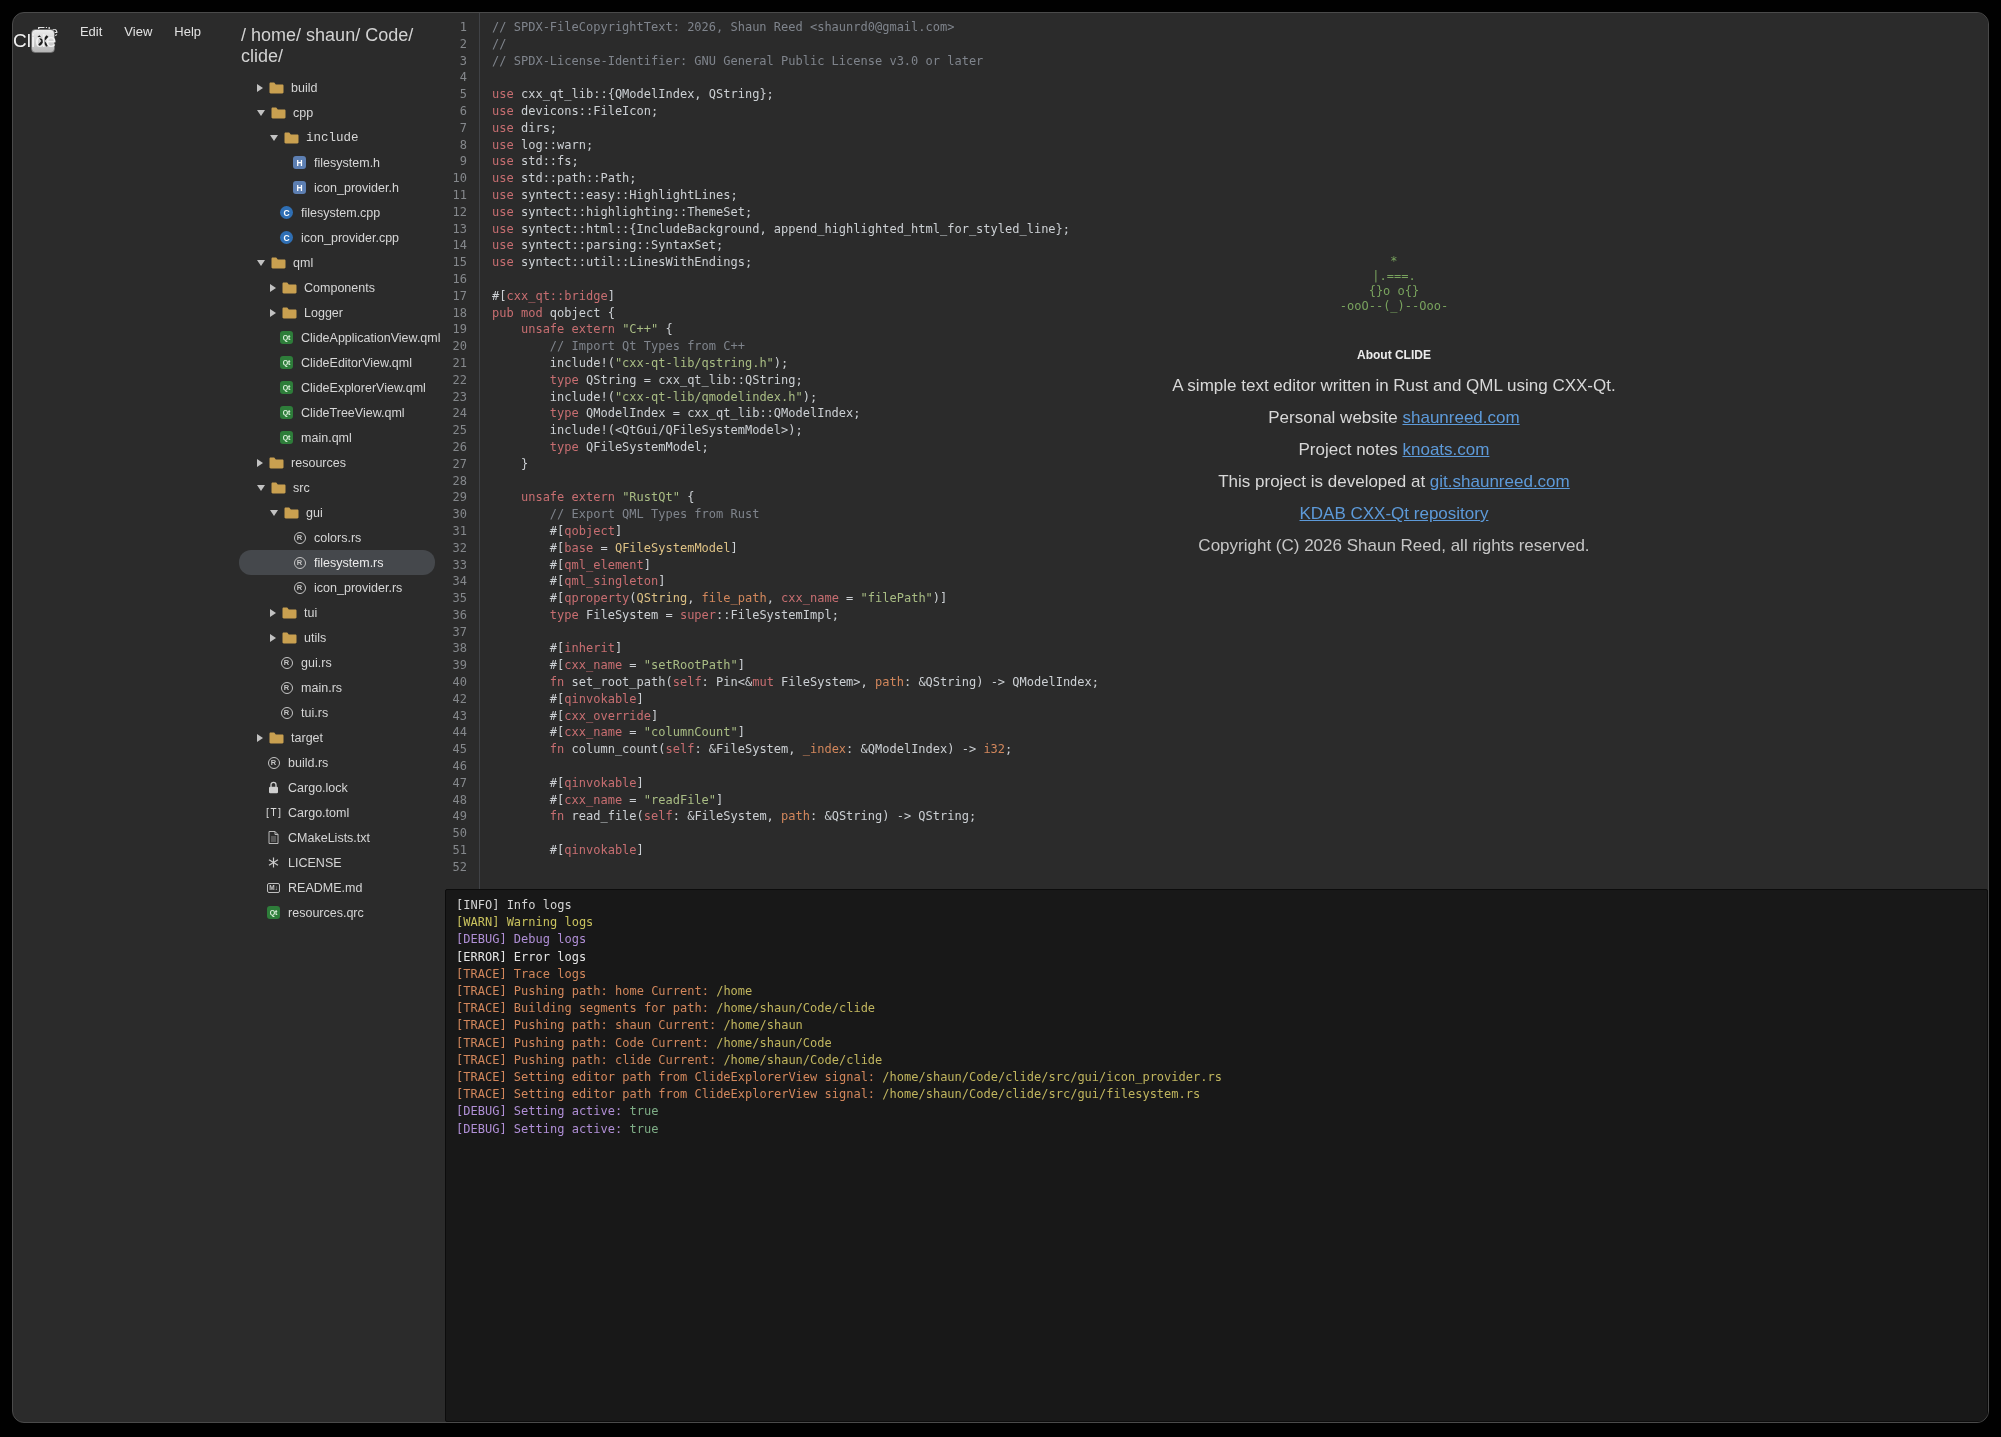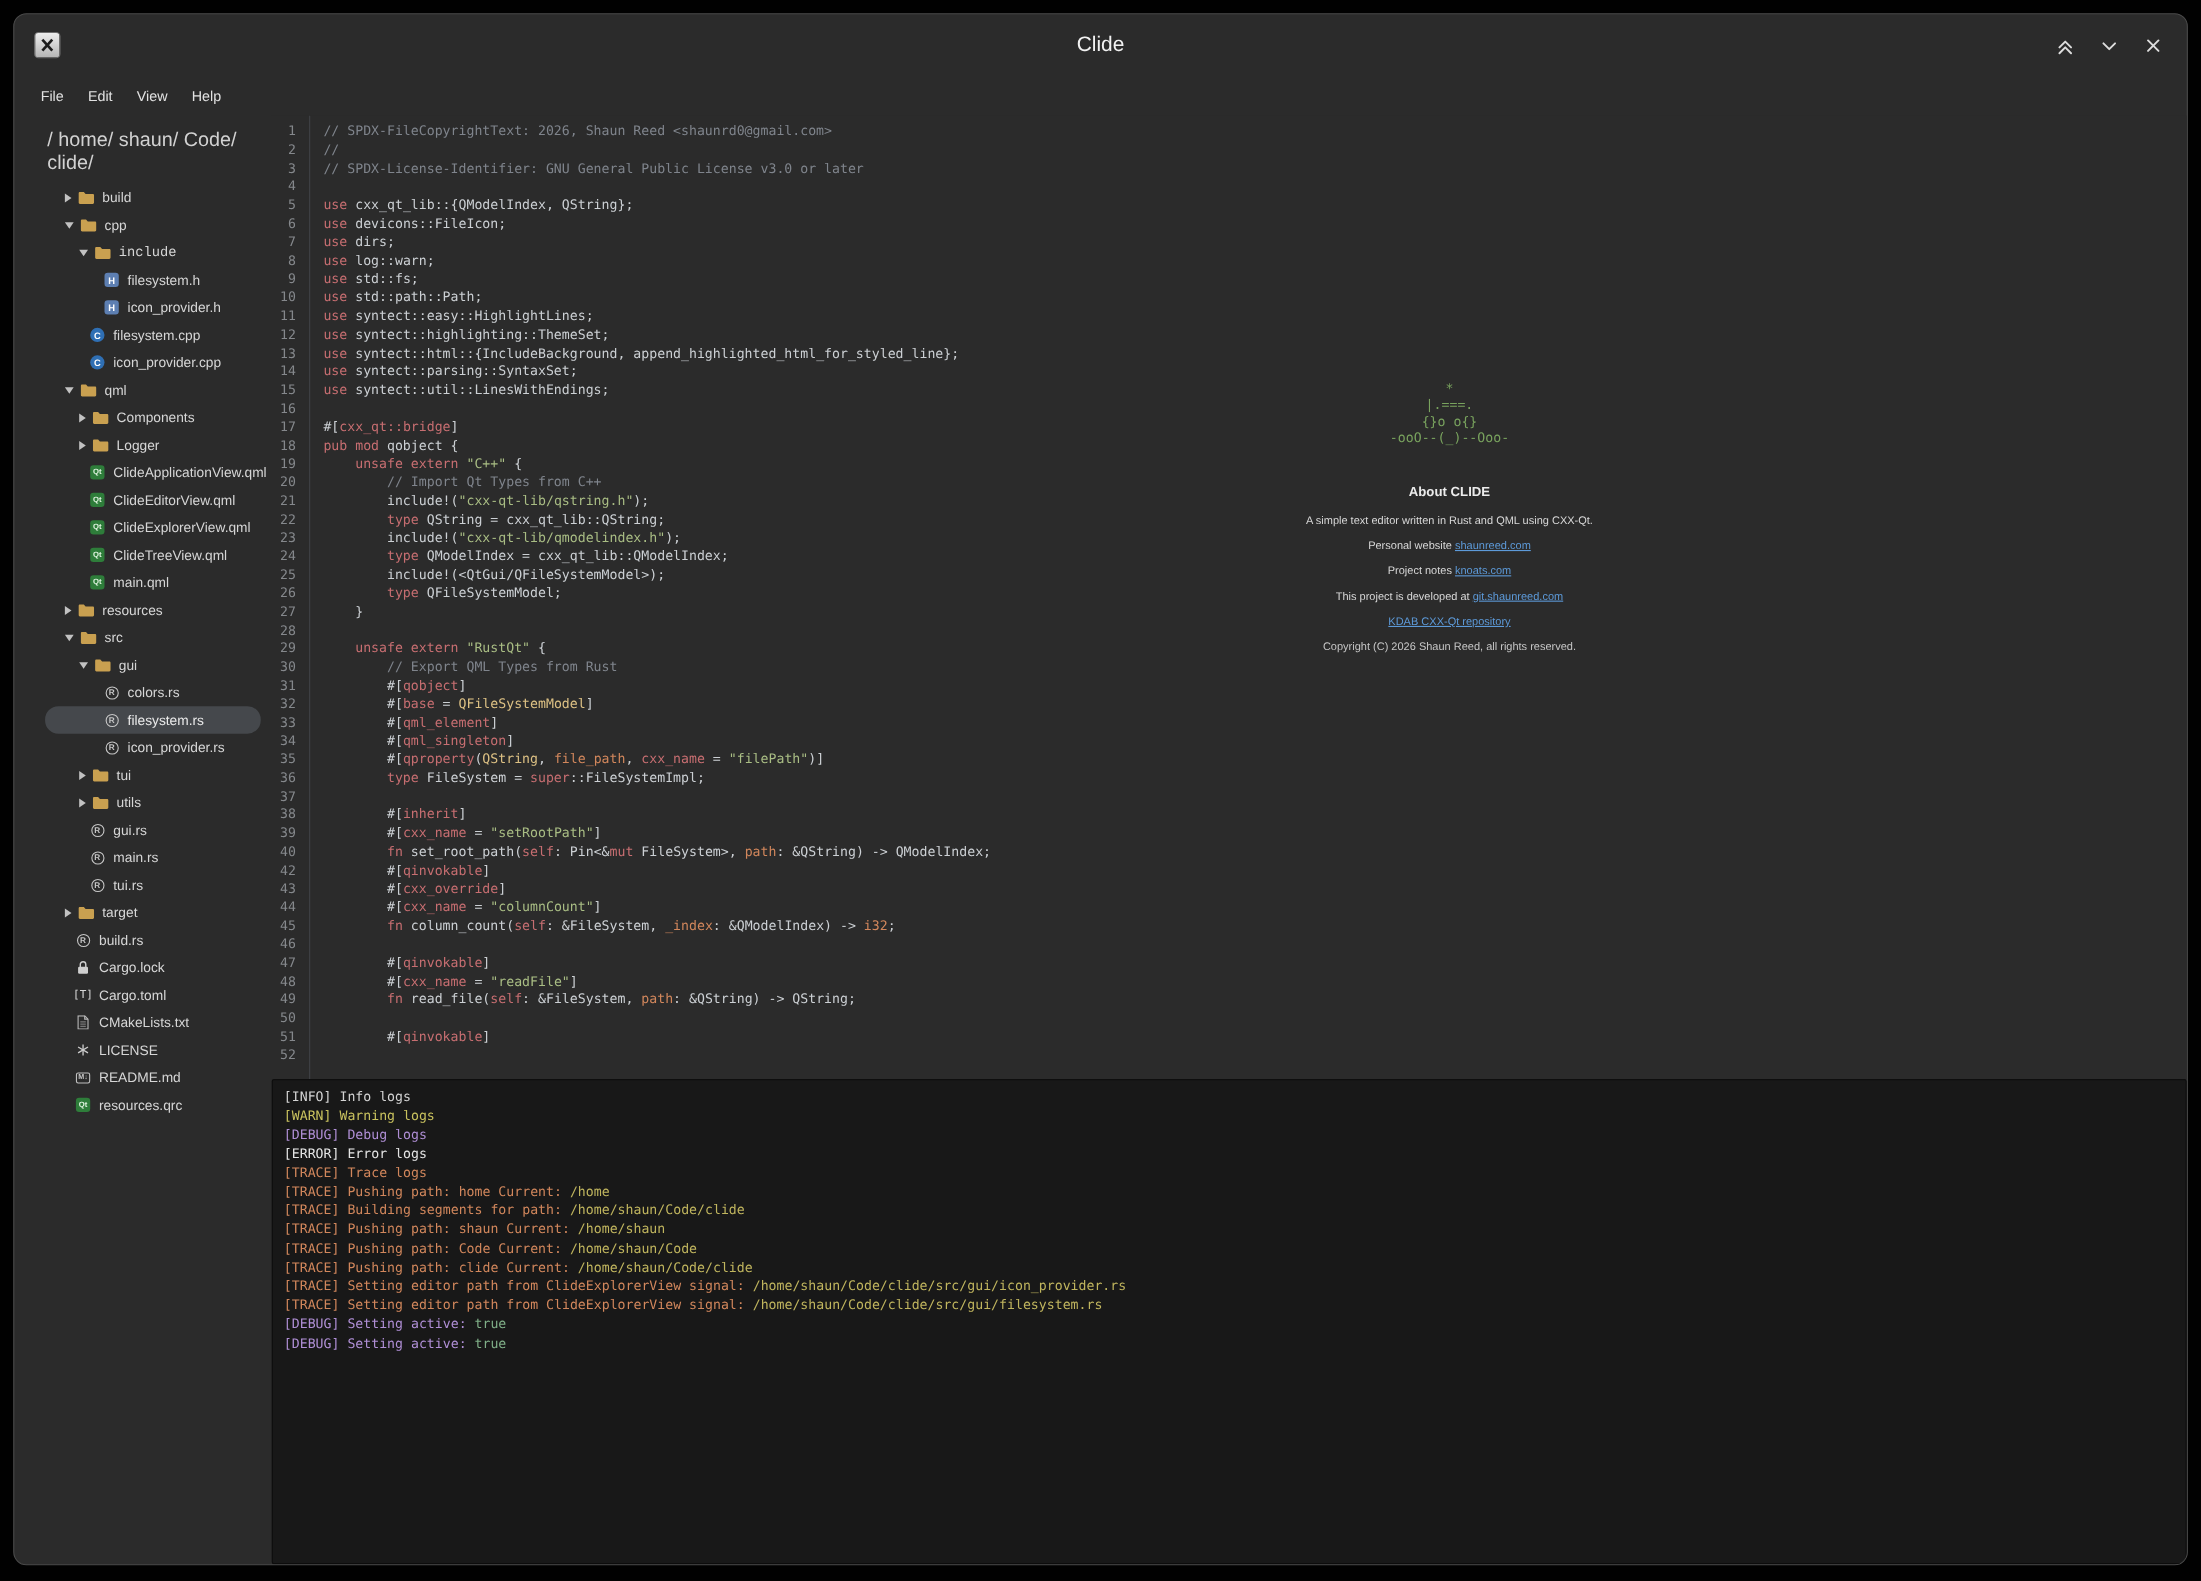--- a/index.html
+++ b/index.html
@@ -4,21 +4,21 @@
 <style>
   * { margin:0; padding:0; box-sizing:border-box; }
   html,body { background:#010101; }
   body {
     width:2001px; height:1437px; position:relative; overflow:hidden;
     font-family:"Liberation Sans","DejaVu Sans",sans-serif;
   }
   .window {
     position:absolute; left:12px; top:12px; width:1977px; height:1411px;
     background:#2b2b2b; border:1px solid #4a4a4a; border-radius:12px;
-    overflow:hidden; display:flex; flex-direction:column;
+    overflow:hidden; display:flex; flex-direction:row;
   }
   
   .titlebar { height:56px; flex:none; position:relative; display:flex; align-items:center; }
   .app-logo {
     position:absolute; left:18px; top:16px; width:24px; height:24px;
     background:linear-gradient(#ededed,#b5b5b5); border:1px solid #6e6e6e;
     border-radius:4px; display:flex; align-items:center; justify-content:center;
   }
   .title { position:absolute; left:0; right:0; text-align:center; font-size:19px; color:#f1f1f1; }
   .controls { position:absolute; right:18px; top:0; height:56px; display:flex; align-items:center; gap:14px; }
@@ -61,21 +61,21 @@
   .tok-d { color:#ccd0d4; }
   .tok-c { color:#7f848c; }
   .tok-k { color:#c76e71; }
   .tok-s { color:#a9bd84; }
   .tok-y { color:#ddc184; }
   .tok-o { color:#d2875c; }
   
   .about { position:absolute; left:61.5%; top:241px; transform:translateX(-50%); width:640px; text-align:center; }
   .ascii { font-family:"DejaVu Sans Mono",monospace; font-size:12px; line-height:15px; color:#79a35e; text-align:center; margin-bottom:34px; }
   .about-title { font-size:12px; font-weight:bold; color:#ececec; margin-bottom:14px; }
-  .about-line { font-size:10px; color:#d8d8d8; margin-bottom:12px; }
+  .about-line { font-size:17px; color:#d8d8d8; margin-bottom:12px; }
   .about-line.dim { color:#c6c6c6; }
   .link { color:#5d9ad9; text-decoration:underline; cursor:pointer; }
   
   .log {
     flex:1; background:#181818; border:1px solid #0c0c0c; border-radius:2px;
     padding:7px 10px; font-family:"DejaVu Sans Mono","Liberation Mono",monospace;
     font-size:12px; line-height:17.2px; overflow:hidden;
   }
   .log-line { white-space:pre; }
   .log-info  { color:#d4d4d4; }

